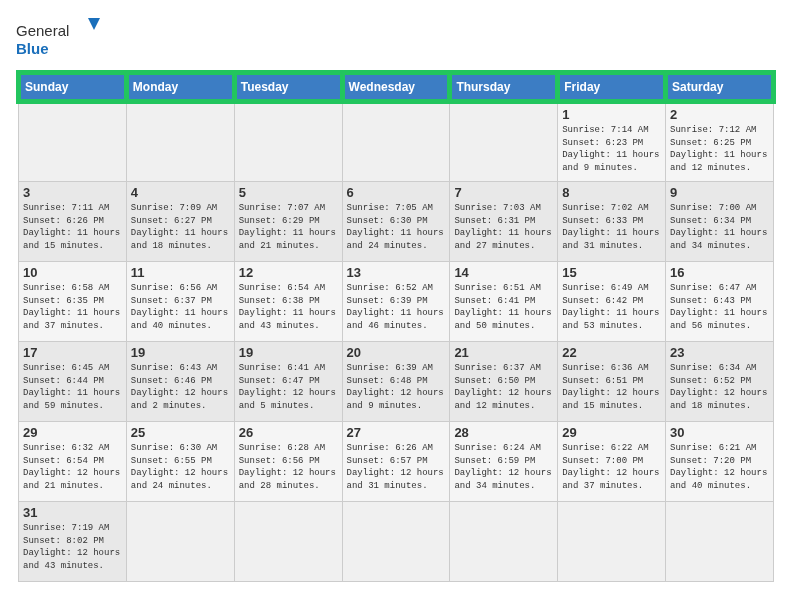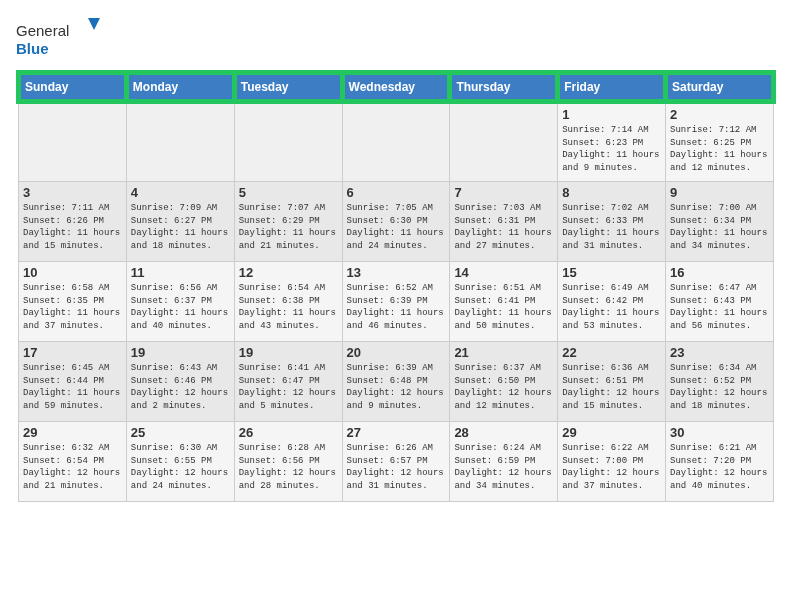--- a/index.html
+++ b/index.html
@@ -318,14 +318,29 @@
 and 37 minutes.</div>
         </td>
         <td>
           <span class="day-num">30</span>
           <div class="day-info">Sunrise: 6:21 AM
 Sunset: 7:20 PM
 Daylight: 12 hours
 and 40 minutes.</div>
         </td>
       </tr>
+      <tr>
+        <td>
+          <span class="day-num">31</span>
+          <div class="day-info">Sunrise: 7:19 AM
+Sunset: 8:02 PM
+Daylight: 12 hours
+and 43 minutes.</div>
+        </td>
+        <td class="empty"></td>
+        <td class="empty"></td>
+        <td class="empty"></td>
+        <td class="empty"></td>
+        <td class="empty"></td>
+        <td class="empty"></td>
+      </tr>
     </tbody>
 </table>
 
 </body></html>

